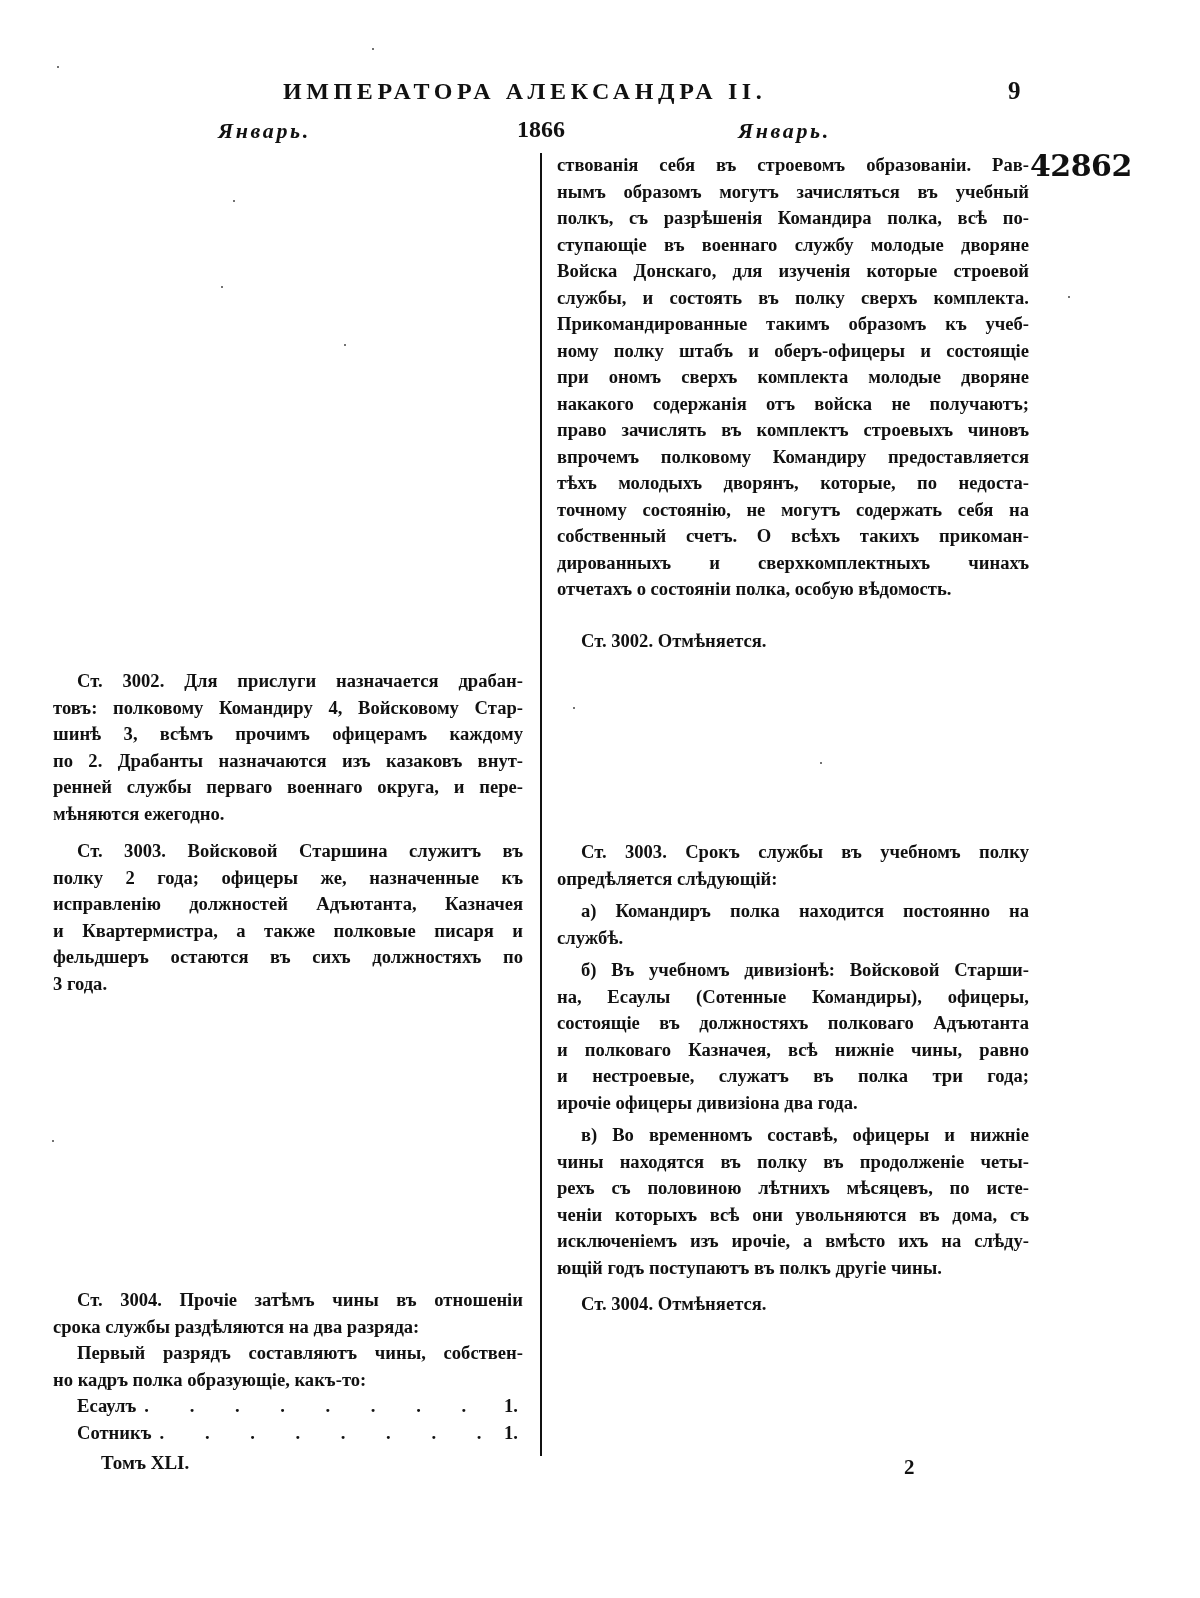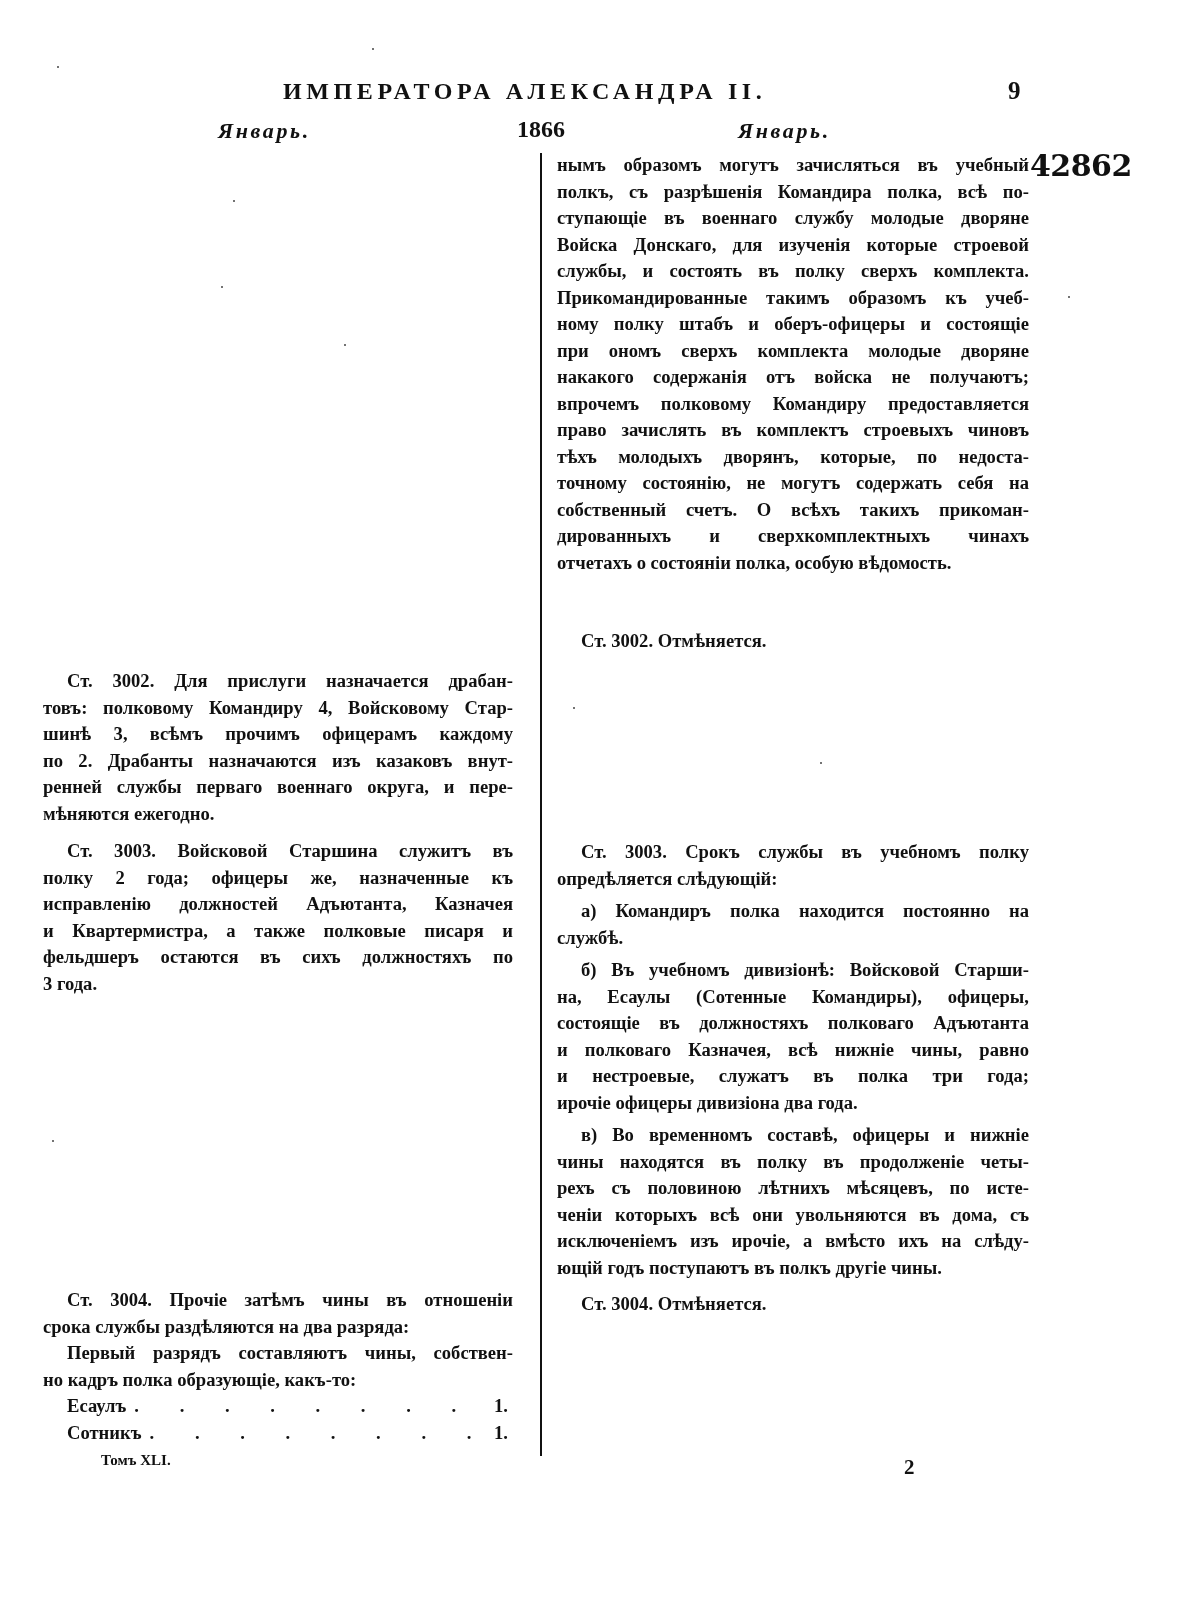--- a/index.html
+++ b/index.html
@@ -24,56 +24,57 @@
 
   .col-text {
     font-family: "Liberation Serif", serif;
     font-weight: bold;
     font-size: 18.6px;
     line-height: 26.5px;
     text-align: justify;
     text-align-last: left;
   }
   .col-right { left: 557px; width: 472px; }
-  .col-left { left: 43px; width: 470px; }
+  .col-left { left: 53px; width: 470px; }
   .line { display: block; white-space: nowrap; text-align-last: justify; text-align: justify; }
   .line.last { text-align-last: left; }
 
   .dot-row { display: flex; justify-content: space-between; width: 465px; white-space: nowrap; }
   .dot-row .dots { flex: 1; letter-spacing: 18px; overflow: hidden; padding-left: 8px; }
 
-  .footer-vol { left: 101px; top: 1452px; font-size: 15px; font-weight: bold; font-family: "Liberation Serif", serif; }
+  .footer-vol { left: 101px; top: 1452px; font-size: 19px; font-weight: bold; font-family: "Liberation Serif", serif; }
   .footer-sig { left: 904px; top: 1455px; font-size: 21px; font-weight: bold; font-family: "Liberation Serif", serif; }
 
   .speck { position: absolute; background: #444; width: 2px; height: 2px; border-radius: 1px; }
 </style>
 </head>
 <body>
 
 <div class="abs header-title">ИМПЕРАТОРА АЛЕКСАНДРА II.</div>
 <div class="abs page-num">9</div>
 <div class="abs month month-left">Январь.</div>
 <div class="abs year">1866</div>
 <div class="abs month month-right">Январь.</div>
 <div class="abs law-number">42862</div>
 
 <div class="abs divider"></div>
 
 <div class="abs col-text col-right" style="top:152px;">
+  <span class="line">ствованія себя въ строевомъ образованіи. Рав-</span>
   <span class="line">нымъ образомъ могутъ зачисляться въ учебный</span>
   <span class="line">полкъ, съ разрѣшенія Командира полка, всѣ по-</span>
   <span class="line">ступающіе въ военнаго службу молодые дворяне</span>
   <span class="line">Войска Донскаго, для изученія которые строевой</span>
   <span class="line">службы, и состоять въ полку сверхъ комплекта.</span>
   <span class="line">Прикомандированные такимъ образомъ къ учеб-</span>
   <span class="line">ному полку штабъ и оберъ-офицеры и состоящіе</span>
   <span class="line">при ономъ сверхъ комплекта молодые дворяне</span>
   <span class="line">накакого содержанія отъ войска не получаютъ;</span>
+  <span class="line">право зачислять въ комплектъ строевыхъ чиновъ</span>
   <span class="line">впрочемъ полковому Командиру предоставляется</span>
-  <span class="line">право зачислять въ комплектъ строевыхъ чиновъ</span>
   <span class="line">тѣхъ молодыхъ дворянъ, которые, по недоста-</span>
   <span class="line">точному состоянію, не могутъ содержать себя на</span>
   <span class="line">собственный счетъ. О всѣхъ такихъ прикоман-</span>
   <span class="line">дированныхъ и сверхкомплектныхъ чинахъ</span>
   <span class="line last">отчетахъ о состояніи полка, особую вѣдомость.</span>
 </div>
 
 <div class="abs col-text col-right" style="top:628px; padding-left:24px; width:448px;">Ст. 3002. Отмѣняется.</div>
 
 <div class="abs col-text col-right" style="top:839px;">

